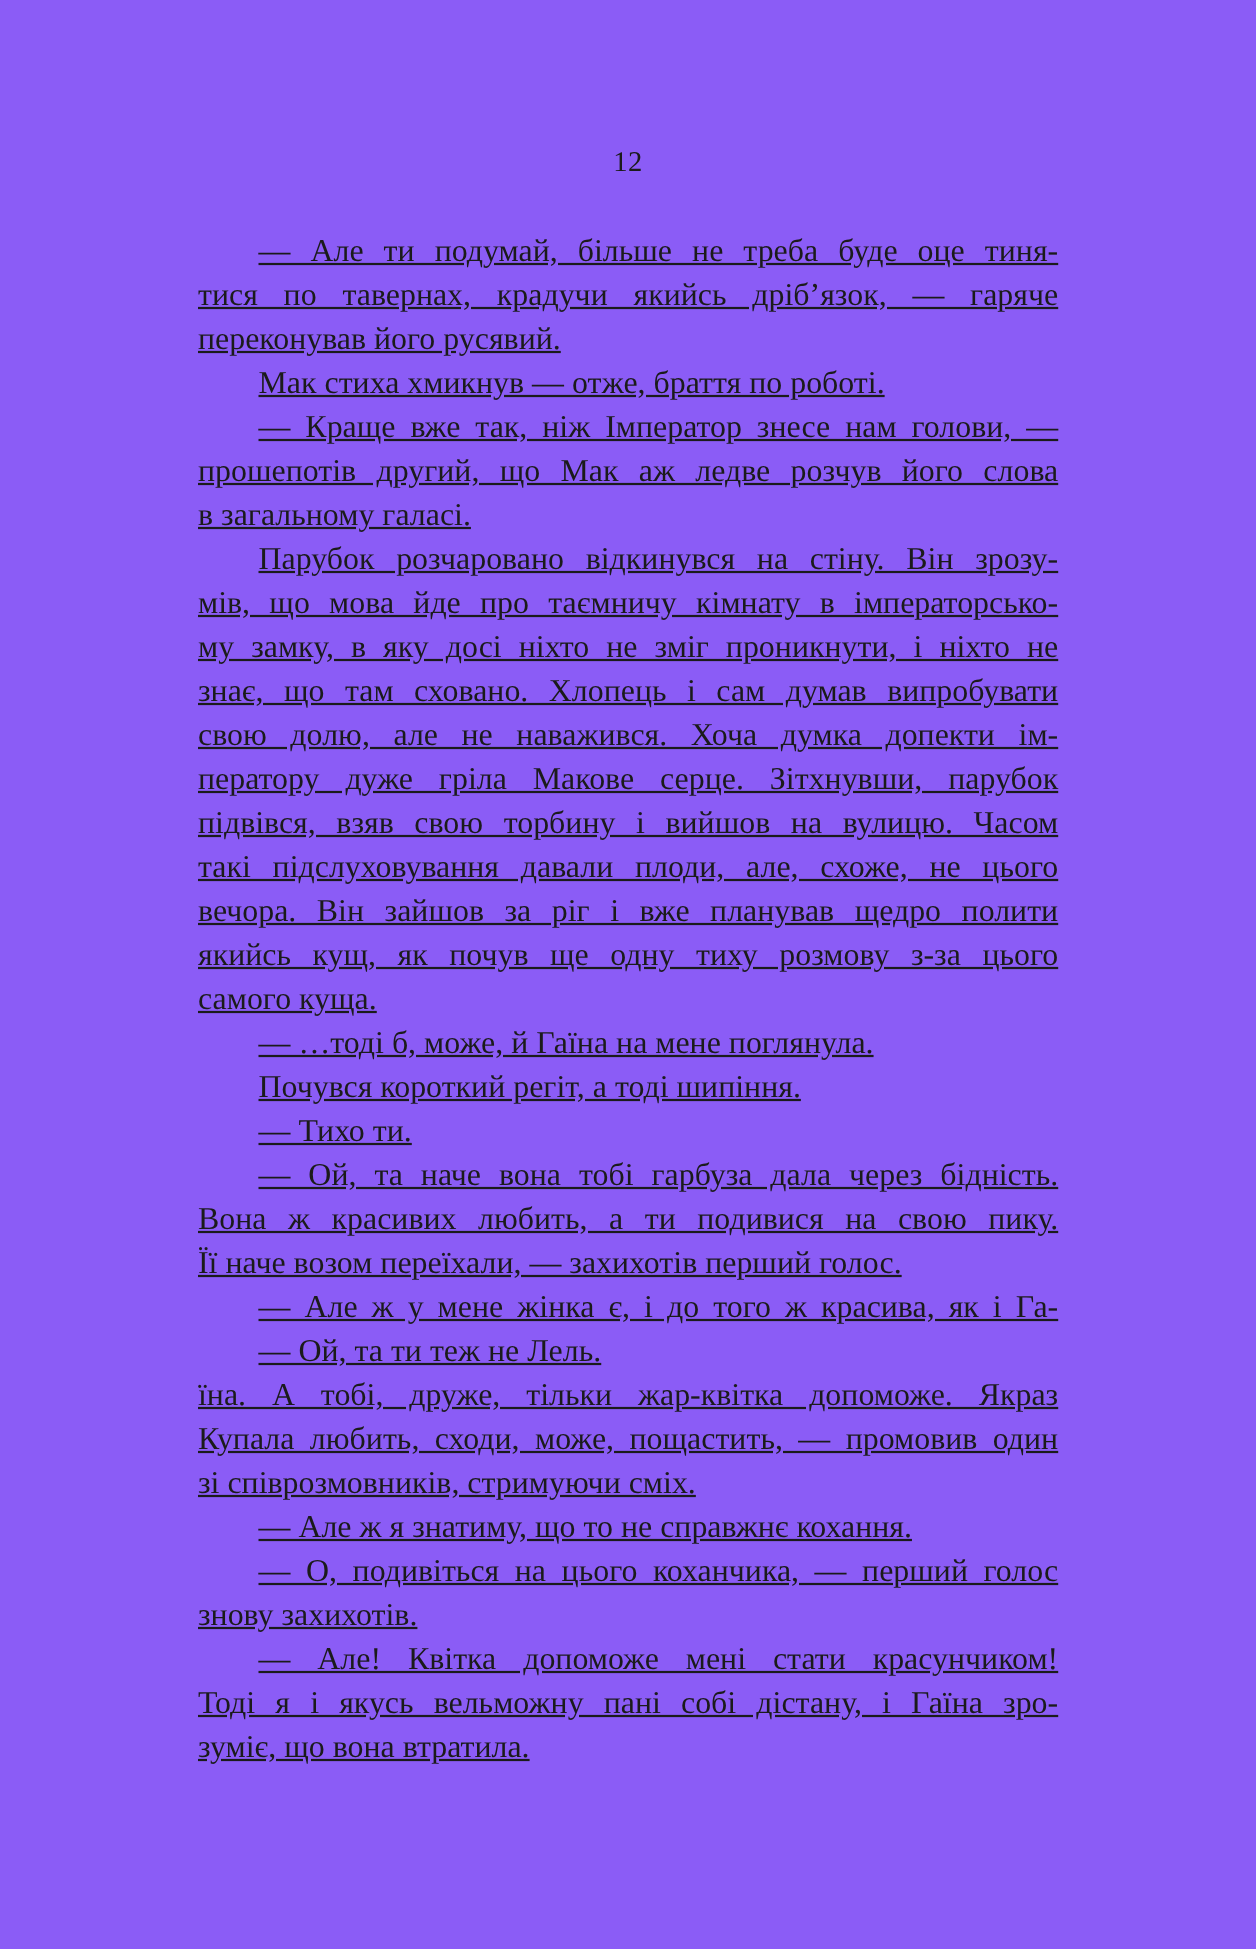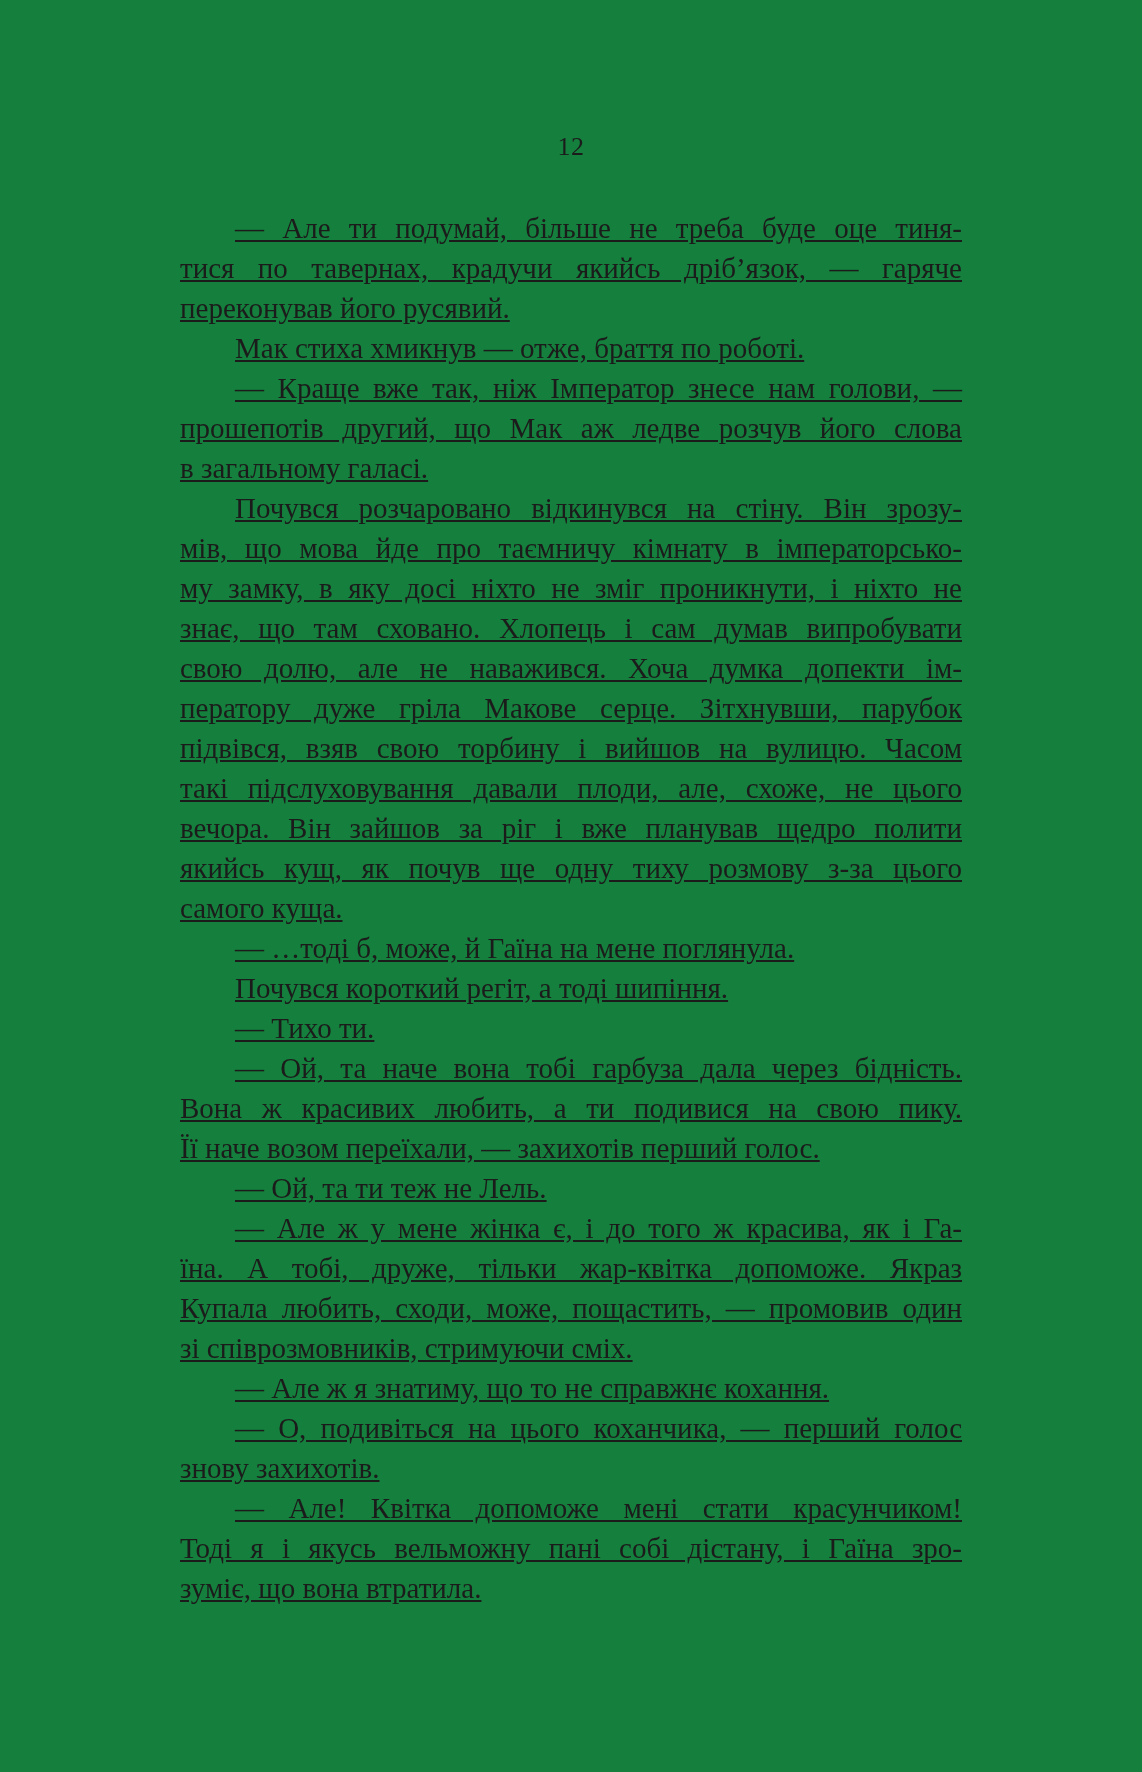--- a/index.html
+++ b/index.html
@@ -4,21 +4,21 @@
 <style>
   html, body {
     margin: 0;
     padding: 0;
     background: #ffffff;
   }
   .book-page {
     position: relative;
     width: 1142px;
     height: 1772px;
-    background: #15803d;
+    background: #8b5cf6;
     color: #1b1b1b;
     font-family: "Liberation Serif", "DejaVu Serif", serif;
     overflow: hidden;
   }
   .page-number {
     padding-top: 132px;
     text-align: center;
     font-size: 26px;
     line-height: 30px;
     letter-spacing: 0.5px;
@@ -48,39 +48,39 @@
 <div class="book-page">
   <div class="page-number">12</div>
   <div class="page-body">
       <div class="line first">— Але ти подумай, більше не треба буде оце тиня-</div>
       <div class="line">тися по тавернах, крадучи якийсь дріб’язок, — гаряче</div>
       <div class="line last">переконував його русявий.</div>
       <div class="line first last">Мак стиха хмикнув — отже, браття по роботі.</div>
       <div class="line first">— Краще вже так, ніж Імператор знесе нам голови, —</div>
       <div class="line">прошепотів другий, що Мак аж ледве розчув його слова</div>
       <div class="line last">в загальному галасі.</div>
-      <div class="line first">Почувся розчаровано відкинувся на стіну. Він зрозу-</div>
+      <div class="line first">Парубок розчаровано відкинувся на стіну. Він зрозу-</div>
       <div class="line">мів, що мова йде про таємничу кімнату в імператорсько-</div>
       <div class="line">му замку, в яку досі ніхто не зміг проникнути, і ніхто не</div>
       <div class="line">знає, що там сховано. Хлопець і сам думав випробувати</div>
       <div class="line">свою долю, але не наважився. Хоча думка допекти ім-</div>
       <div class="line">ператору дуже гріла Макове серце. Зітхнувши, парубок</div>
       <div class="line">підвівся, взяв свою торбину і вийшов на вулицю. Часом</div>
       <div class="line">такі підслуховування давали плоди, але, схоже, не цього</div>
       <div class="line">вечора. Він зайшов за ріг і вже планував щедро полити</div>
       <div class="line">якийсь кущ, як почув ще одну тиху розмову з-за цього</div>
       <div class="line last">самого куща.</div>
       <div class="line first last">— …тоді б, може, й Гаїна на мене поглянула.</div>
       <div class="line first last">Почувся короткий регіт, а тоді шипіння.</div>
       <div class="line first last">— Тихо ти.</div>
       <div class="line first">— Ой, та наче вона тобі гарбуза дала через бідність.</div>
       <div class="line">Вона ж красивих любить, а ти подивися на свою пику.</div>
       <div class="line last">Її наче возом переїхали, — захихотів перший голос.</div>
+      <div class="line first">— Але ж у мене жінка є, і до того ж красива, як і Га-</div>
       <div class="line first last">— Ой, та ти теж не Лель.</div>
-      <div class="line first">— Але ж у мене жінка є, і до того ж красива, як і Га-</div>
       <div class="line">їна. А тобі, друже, тільки жар-квітка допоможе. Якраз</div>
       <div class="line">Купала любить, сходи, може, пощастить, — промовив один</div>
       <div class="line last">зі співрозмовників, стримуючи сміх.</div>
       <div class="line first last">— Але ж я знатиму, що то не справжнє кохання.</div>
       <div class="line first">— О, подивіться на цього коханчика, — перший голос</div>
       <div class="line last">знову захихотів.</div>
       <div class="line first">— Але! Квітка допоможе мені стати красунчиком!</div>
       <div class="line">Тоді я і якусь вельможну пані собі дістану, і Гаїна зро-</div>
       <div class="line last">зуміє, що вона втратила.</div>
     </div>

